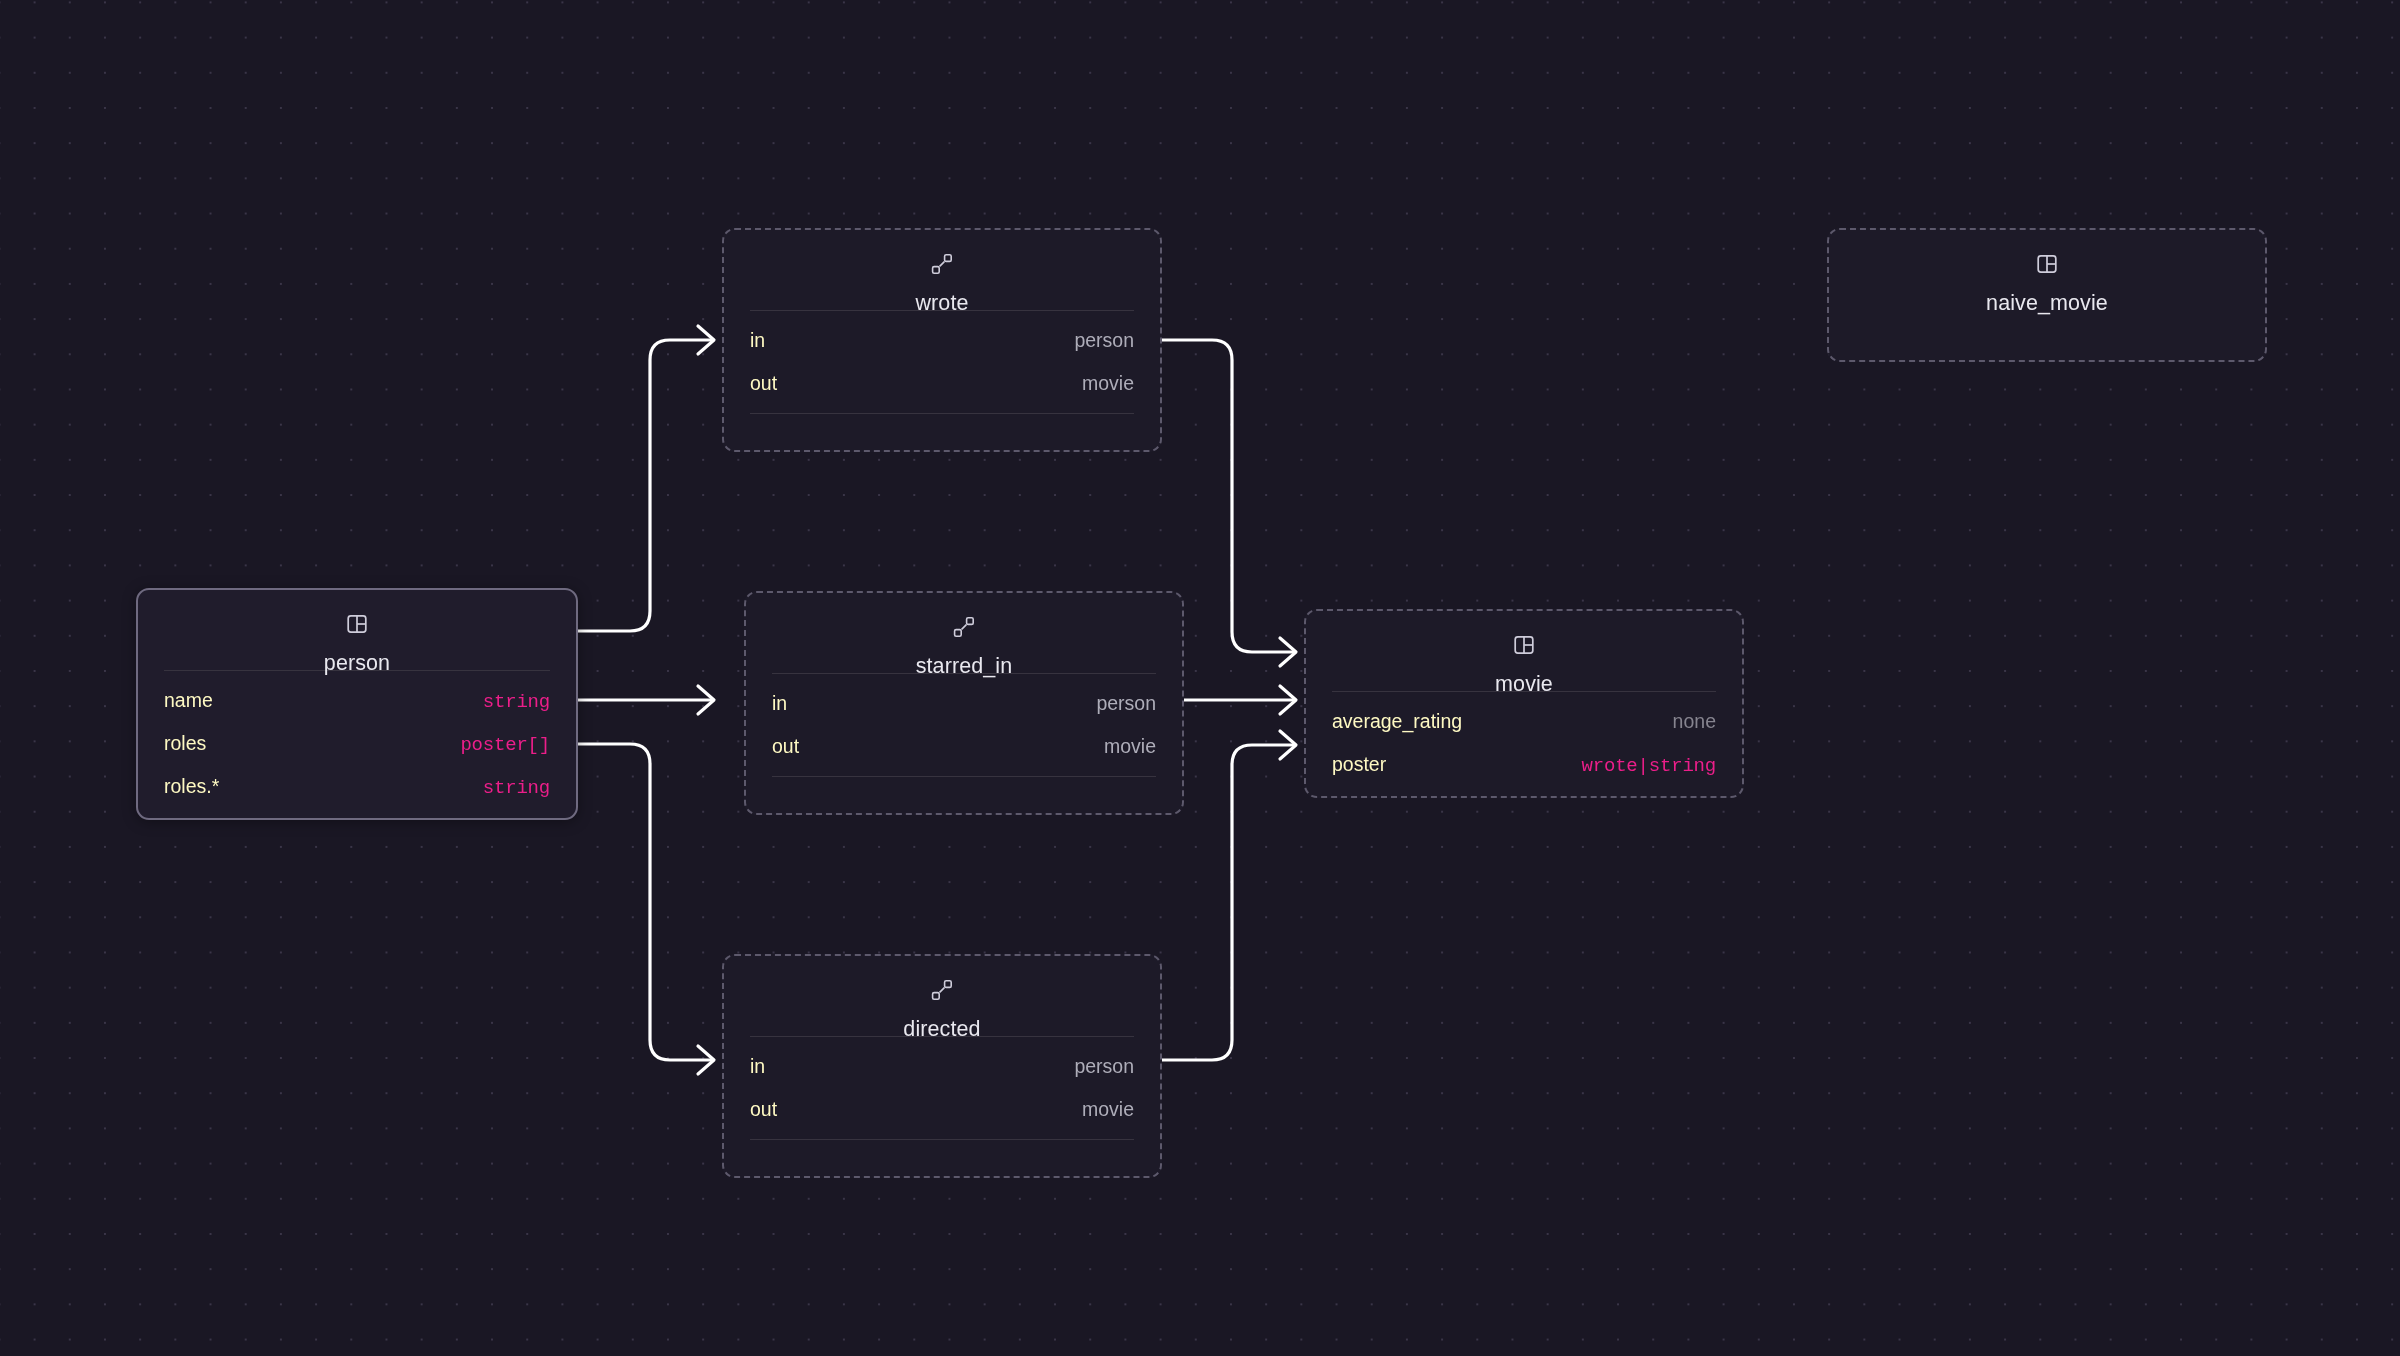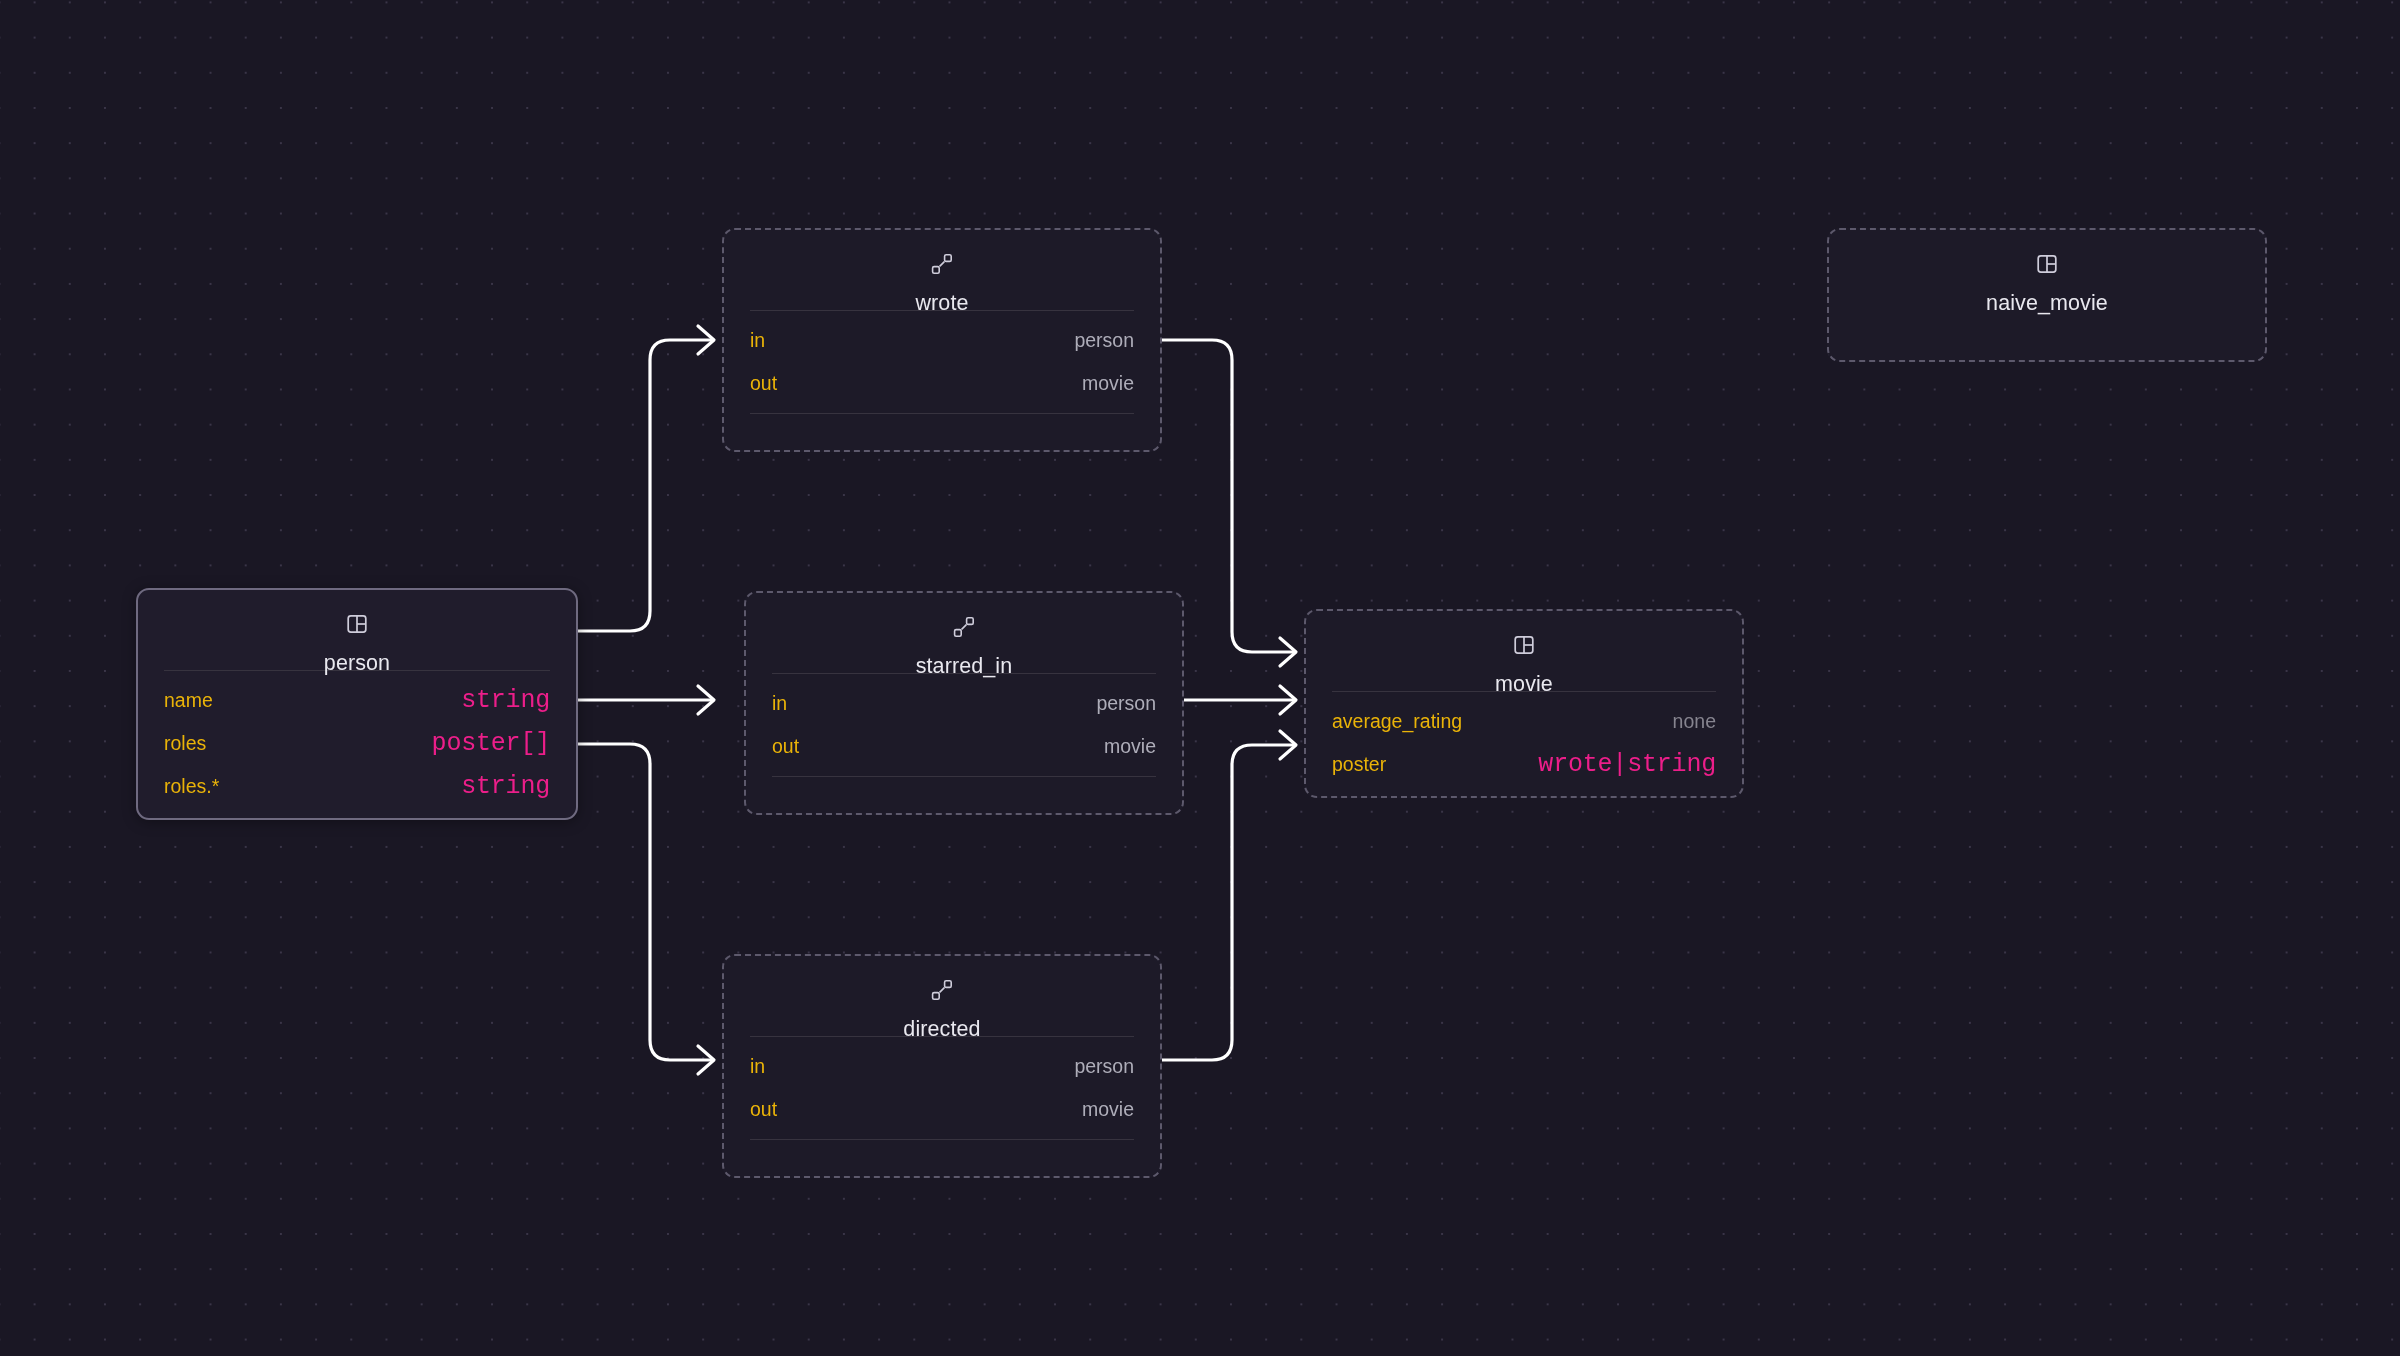--- a/index.html
+++ b/index.html
@@ -99,33 +99,33 @@
 
   .fields { padding: 8px 26px 10px 26px; }
 
   .field-row {
     display: flex;
     align-items: baseline;
     justify-content: space-between;
     height: 43px;
   }
   .field-name {
-    color: #eab308;
+    color: #fef9c3;
     font-size: 19.5px;
     line-height: 43px;
     text-align: right;
   }
   .field-type {
     font-size: 19.5px;
     line-height: 43px;
   }
   .field-type.mono {
     font-family: "Liberation Mono", "DejaVu Sans Mono", monospace;
     color: #ec1e8a;
-    font-size: 25px;
+    font-size: 19px;
     letter-spacing: -0.2px;
   }
   .field-type.plain {
     color: #aeadb9;
     font-size: 19.5px;
   }
   .field-type.muted {
     color: #86848f;
     font-size: 19.5px;
     margin-left: 36px;

